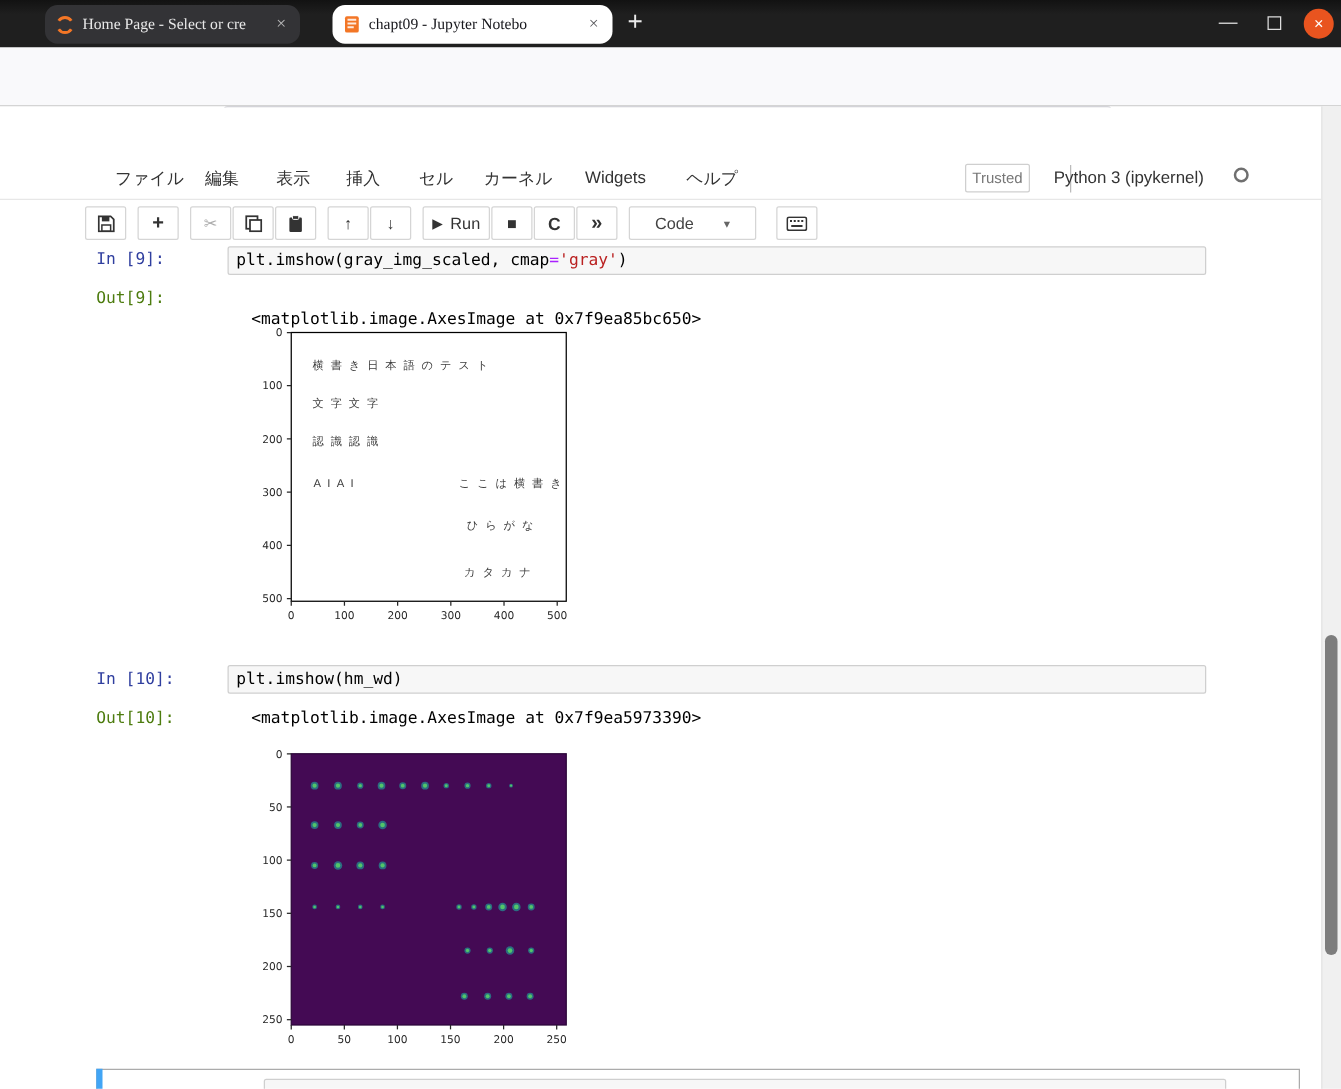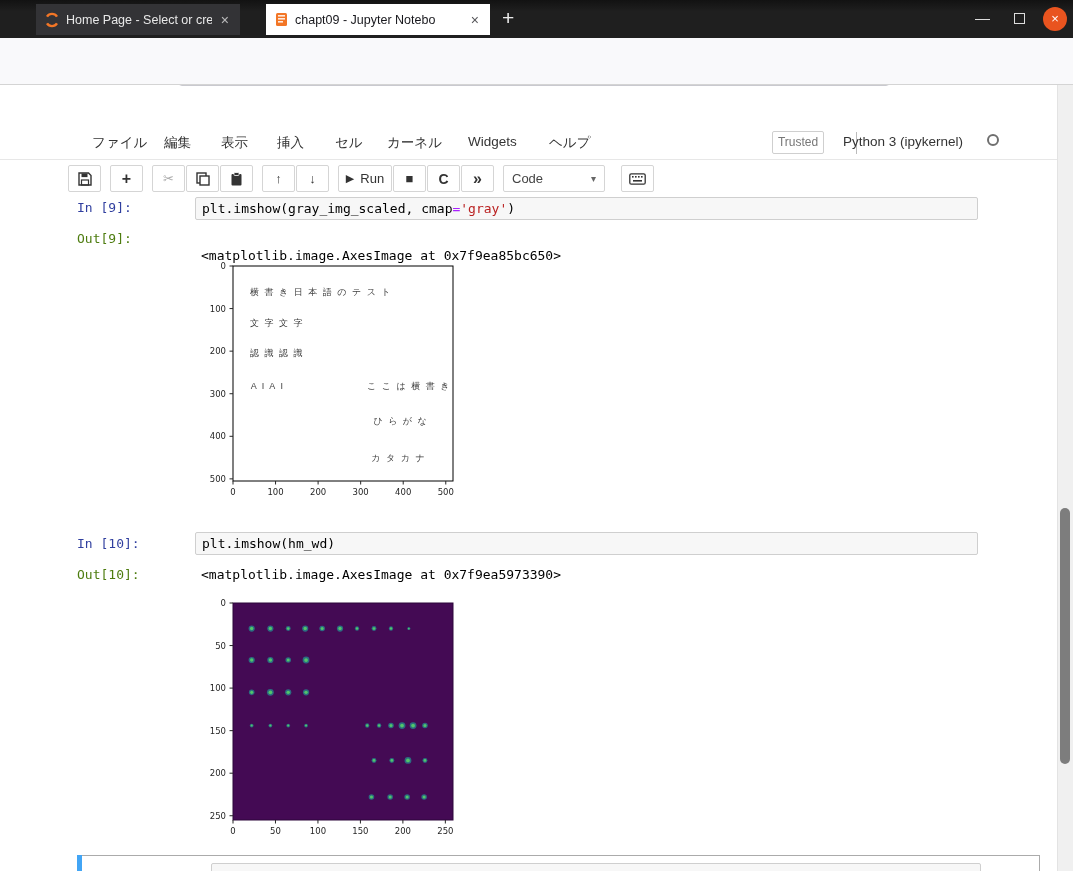--- a/index.html
+++ b/index.html
@@ -2,22 +2,22 @@
 <html><head>
 <meta charset="utf-8">
 <style>
   * { margin:0; padding:0; box-sizing:border-box; }
   html,body { width:1073px; height:871px; overflow:hidden; background:#fff;
               font-family:"Liberation Sans", sans-serif; }
 
   
   #titlebar { position:absolute; left:0; top:0; width:1073px; height:38px;
               background:linear-gradient(#121212,#1f1f1f 30%,#1f1f1f); }
-  .tab { position:absolute; top:4px; height:31px; border-radius:0;
-         display:flex; align-items:center; padding:0 8px; overflow:hidden; }
+  .tab { position:absolute; top:4px; height:31px; border-radius:10px;
+         display:flex; align-items:center; padding:0 8px; overflow:hidden;font-family:Liberation Serif, serif; }
   .tab.inactive { left:36px; width:204px; background:#333336; color:#e8e8e8; }
   .tab.active   { left:266px; width:224px; background:#ffffff; color:#17171c; }
   .tab-label { font-size:12.5px; white-space:nowrap; overflow:hidden; flex:1; margin:0 6px; }
   .tab-close { font-size:14px; padding:0 3px; opacity:.75; }
   .newtab { position:absolute; left:502px; top:6px; color:#eaeaea; font-size:21px; font-weight:300; }
   .win-btn { position:absolute; top:0; color:#fff; }
   #min-btn { left:975px; top:9px; font-size:15px; color:#ddd; }
   #max-btn { left:1014px; top:13px; width:11px; height:11px; border:1.5px solid #ddd; }
   #close-btn { left:1043px; top:7px; width:24px; height:24px; border-radius:50%;
                background:#e9541f; color:#fff; font-size:13px; line-height:24px; text-align:center; }
@@ -64,31 +64,31 @@
   
   #toolbar { position:absolute; left:0; top:161px; width:1073px; height:35px; background:#fff;
              display:flex; align-items:center; padding-left:68px; }
   .tbtn { height:27px; min-width:33px; background:#fff; border:1px solid #d5d5d5;
           border-radius:2px; display:flex; align-items:center; justify-content:center;
           color:#333; font-size:13px; margin-right:1px; padding:0 6px; }
   .tsep { width:8px; }
   .tbtn.gray { color:#ababab; }
   #run-btn { min-width:54px; gap:6px; }
   #cell-type-select { width:102px; height:27px; border:1px solid #d5d5d5; border-radius:2px;
-                      display:flex; align-items:center; padding:0 8px; font-size:13px; color:#444; }
+                      display:flex; align-items:center; padding:0 20px; font-size:13px; color:#444; }
   #cell-type-select .chev { margin-left:auto; color:#666; font-size:10px; }
 
   
   #notebook { position:absolute; left:0; top:196px; width:1073px; height:675px;
               background:#fff; overflow:hidden; }
   .prompt { position:absolute; left:77px; width:113px; text-align:left;
             font-family:"DejaVu Sans Mono", monospace; font-size:13px; }
   .prompt.in  { color:#303f9f; }
   .prompt.out { color:#4d7c0f; }
-  .code-box { position:absolute; left:195px; width:783px; background:#f7f7f7;
+  .code-box { position:absolute; left:182px; width:783px; background:#f7f7f7;
               border:1px solid #cfcfcf; border-radius:2px; padding:3px 6px;
               font-family:"DejaVu Sans Mono", monospace; font-size:13px; color:#000;
               white-space:pre; }
   .tok-op  { color:#aa22ff; }
   .tok-str { color:#ba2121; }
   .out-text { position:absolute; left:201px; font-family:"DejaVu Sans Mono", monospace;
               font-size:13px; color:#000; white-space:pre; }
   .fig { position:absolute; left:200px; }
 
   

